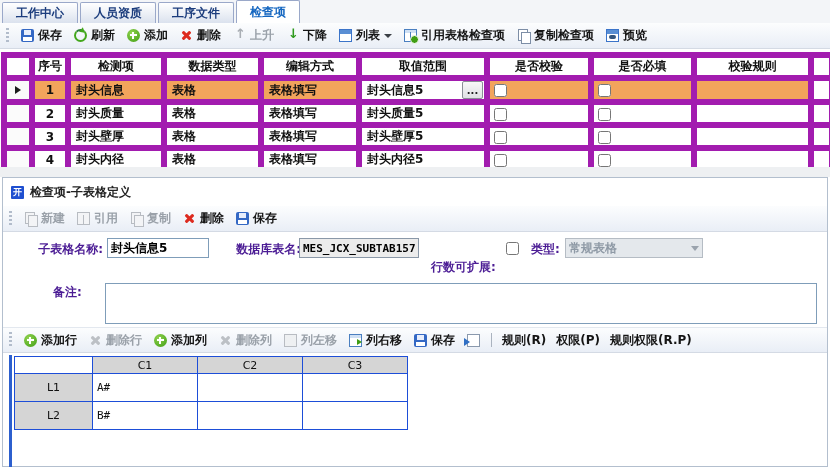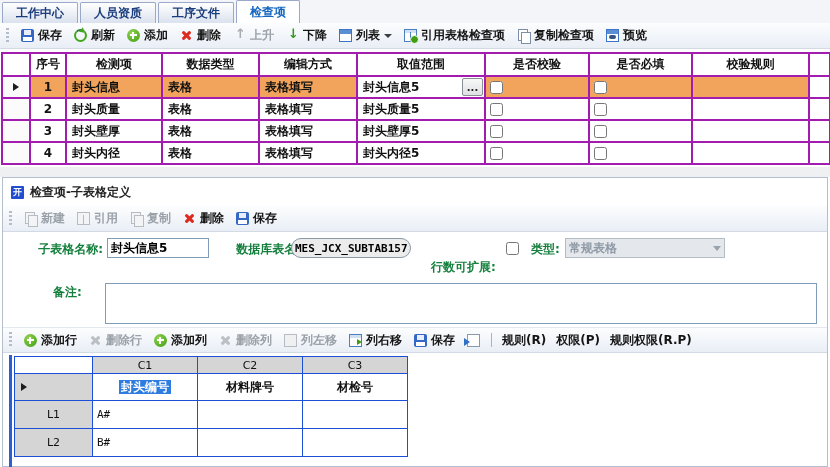--- a/index.html
+++ b/index.html
@@ -59,21 +59,21 @@
   .ic-colmove { border:1px solid #4a7fc0; background:linear-gradient(#cfe0f4 0 3px,#fff 3px); }
   .ic-colmove.right::after { content:""; position:absolute; right:-4px; top:4px; border:3px solid transparent; border-left:5px solid #3f9d13; }
   .ic-colmove.gray { border-color:#b8bcc2; background:#eef0f2; }
   .ic-subdef { background:#1f4fd0; color:#fff; font:700 9px/13px "DejaVu Sans",sans-serif; text-align:center; border-radius:1px; }
   .caret-down { width:0; height:0; border:4px solid transparent; border-top:4px solid #3a3f45; margin-top:4px; }
   .arrow-right { width:0; height:0; border-left:6px solid #1d1d1d; border-top:4px solid transparent; border-bottom:4px solid transparent; display:inline-block; }
 
   
   .main-table { position:absolute; top:52px; left:1px; width:828px; border-collapse:collapse; table-layout:fixed;
                 font-size:12px; font-weight:700; color:#111; }
-  .main-table td, .main-table th { border:2px solid #a21caf; height:22px; padding:0 0 0 5px; text-align:left;
+  .main-table td, .main-table th { border:6px solid #a21caf; height:22px; padding:0 0 0 5px; text-align:left;
                                    overflow:hidden; white-space:nowrap; background:#fff; }
   .main-table th { text-align:center; padding:0; height:23px; }
   .main-table td.c-seq { text-align:center; padding:0; }
   .main-table td.rowsel { padding:0; text-align:center; background:#fbfbfb; }
   .main-table tr.sel td { background:#f2a45c; }
   .main-table tr.sel td.rowsel { background:#fafafa; }
   .main-table tr.sel td.range-cell { background:#fff; }
   .main-table tr.sel td.filler { background:#fff; }
   .main-table td.range-cell { padding:0; }
   .range-wrap { display:flex; align-items:center; height:100%; padding-left:5px; }
@@ -84,21 +84,21 @@
   .main-table input[type=checkbox] { width:13px; height:13px; vertical-align:middle; margin:0; }
 
   .table-gap { position:absolute; top:167px; left:0; width:830px; height:10px; background:#eef0f2; }
 
   
   .panel { position:absolute; top:177px; left:2px; width:826px; height:290px; background:#fff;
            border:1px solid #b3bfce; }
   .panel-title { position:absolute; top:5px; left:8px; height:18px; display:flex; align-items:center; gap:6px;
                  font-weight:700; color:#222; }
   .tb-sub { position:absolute; top:28px; left:0; width:824px; height:26px; }
-  .flabel { position:absolute; font-weight:700; color:#15803d; height:20px; line-height:20px; white-space:nowrap; }
+  .flabel { position:absolute; font-weight:700; color:#4c1d95; height:20px; line-height:20px; white-space:nowrap; }
   .ftext { position:absolute; height:20px; border:1px solid #7f9db9; padding:0 3px; font:700 12px "DejaVu Sans",sans-serif; }
   .ftext.mono { font:700 11px "DejaVu Sans Mono",monospace; background:#ececec; border-color:#8a98a8; }
   .fcheck { position:absolute; width:13px; height:13px; }
   .combo { position:absolute; height:20px; background:#e4e8ec; border:1px solid #b5bcc4; color:#8f9aa6;
            font-weight:700; line-height:18px; padding:0 3px; display:flex; align-items:center; }
   .combo .val { flex:1; }
   .combo .chev { width:0; height:0; border:4px solid transparent; border-top:5px solid #9aa3ad; margin-top:4px; }
   .remark-area { position:absolute; left:102px; top:105px; width:712px; height:41px; border:1px solid #7f9db9;
                  resize:none; font:12px "DejaVu Sans",sans-serif; }
   .tb-grid { position:absolute; top:149px; left:0; width:824px; height:26px; border-top:1px solid #e3e8ef; }
@@ -286,25 +286,25 @@
         </span>
       <span class="tbtn">
           <span class="ic ic-floppy"></span>
           <span>保存</span>
         </span>
     </div>
 
     <span class="flabel" style="left:10px; top:61px; width:90px; text-align:right;">子表格名称:</span>
     <input class="ftext" style="left: 104px; top: 60px; width: 102px;" value="封头信息5">
     <span class="flabel" style="left:214px; top:61px; width:84px; text-align:right;">数据库表名:</span>
-    <input class="ftext mono" style="left: 288px; top: 60px; width: 120px; border-radius: 10px;" value="MES_JCX_SUBTAB157">
+    <input class="ftext mono" style="left: 296px; top: 60px; width: 120px;" value="MES_JCX_SUBTAB157">
     <span class="flabel" style="left:428px; top:79px;">行数可扩展:</span>
     <input type="checkbox" class="fcheck" style="left: 503px; top: 64px;">
     <span class="flabel" style="left:528px; top:61px;text-align:right;">类型:</span>
-    <div class="combo" style="left:562px; top:60px; width:160px;">
+    <div class="combo" style="left:562px; top:60px; width:138px;">
       <span class="val">常规表格</span>
       <span class="chev"></span>
     </div>
 
     <span class="flabel" style="left:50px; top:104px; width:48px; ">备注:</span>
     <textarea class="remark-area" style=""></textarea>
 
     <div class="toolbar tb-grid">
       <span class="grip"></span>
       <span class="tbtn">
@@ -351,26 +351,20 @@
           <col style="width:105px">
           <col style="width:105px">
           <col style="width:105px">
         </colgroup>
       <tbody>
           <tr>
         <td class="gcorner"></td>
         <td class="ghead">C1</td>
         <td class="ghead">C2</td>
         <td class="ghead">C3</td>
-      </tr>
-      <tr class="field-row">
-        <td class="grhead arrcell"><span class="arrow-right"></span></td>
-        <td class="gcell fieldname"><span class="selected-text">封头编号</span></td>
-        <td class="gcell fieldname">材料牌号</td>
-        <td class="gcell fieldname">材检号</td>
       </tr>
       <tr class="data-row">
         <td class="grhead">L1</td>
         <td class="gcell mono">A#</td>
         <td class="gcell"></td>
         <td class="gcell"></td>
       </tr>
       <tr class="data-row">
         <td class="grhead">L2</td>
         <td class="gcell mono">B#</td>

